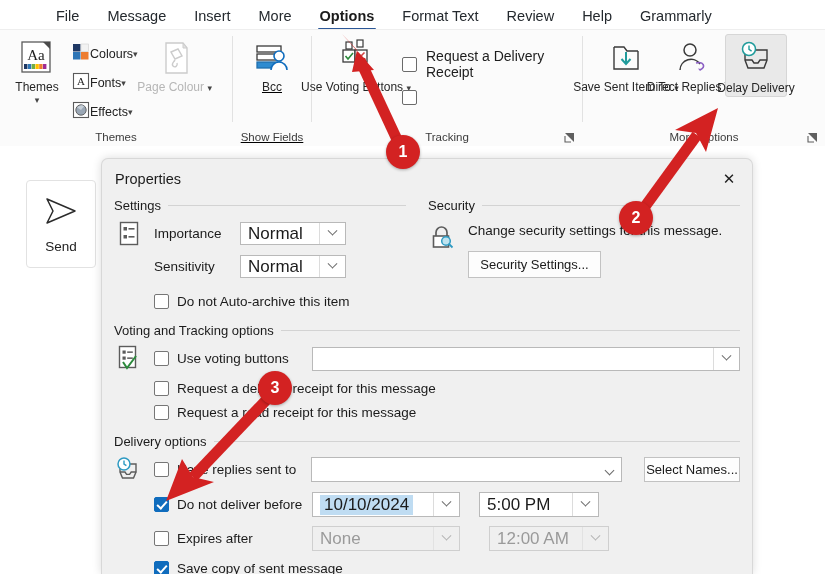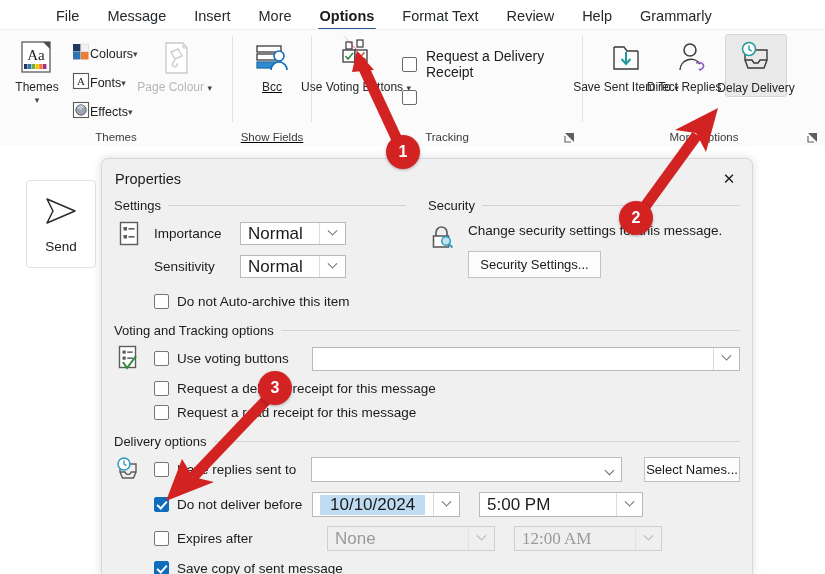--- a/index.html
+++ b/index.html
@@ -224,21 +224,21 @@
     height:27px;
     border:1px solid #c2c2c2;
     background:#fdfdfd;
     font-size:13px; color:#1b1b1b;
     display:inline-flex; align-items:center; justify-content:center;
     padding:0 11px;
     cursor:default;
     white-space:nowrap;
   }
 
-  .sel-text { background:#bfdcf2; padding:0 10px; }
+  .sel-text { background:#bfdcf2; padding:0 4px; }
 
   
   .anno { position:absolute; left:0; top:0; width:825px; height:574px; pointer-events:none; }
   .badge {
     position:absolute;
     width:34px; height:34px; border-radius:50%;
     background:#d32222;
     color:#fff; font-size:16px; font-weight:bold;
     display:flex; align-items:center; justify-content:center;
     box-shadow:0 1px 3px rgba(0,0,0,.3);
@@ -601,41 +601,41 @@
         <div style="display:flex;align-items:center;gap:8px;width:148px;">
           <span class="ckbox on"></span>
           <span class="lbl">Do not deliver before</span>
         </div>
         <div class="combo split" style="width:148px;height:25px;">
           <span class="cv sel-text">10/10/2024</span>
           <span class="combo-arrowbox">
               <span class="arw"></span>
             </span>
         </div>
-        <div class="combo split" style="width:164px;height:25px;margin-left:9px;">
+        <div class="combo split" style="width:120px;height:25px;margin-left:9px;">
           <span class="cv">5:00 PM</span>
           <span class="combo-arrowbox">
               <span class="arw"></span>
             </span>
         </div>
       </div>
 
       <div class="row" style="margin-top:9px;">
         <div class="icon-slot"></div>
         <div style="display:flex;align-items:center;gap:8px;width:148px;">
           <span class="ckbox"></span>
           <span class="lbl">Expires after</span>
         </div>
-        <div class="combo split dis" style="width:168px;height:25px;margin-left:15px;">
+        <div class="combo split dis" style="width:148px;height:25px;">
           <span class="cv">None</span>
           <span class="combo-arrowbox">
               <span class="arw"></span>
             </span>
         </div>
-        <div class="combo split dis" style="width:148px;height:25px;margin-left:9px;font-family:Liberation Serif, serif;">
+        <div class="combo split dis" style="width:120px;height:25px;margin-left:19px;">
           <span class="cv">12:00 AM</span>
           <span class="combo-arrowbox">
               <span class="arw"></span>
             </span>
         </div>
       </div>
 
       <div class="row" style="margin-top:10px;">
         <div class="icon-slot"></div>
         <div style="display:flex;align-items:center;gap:8px;">

